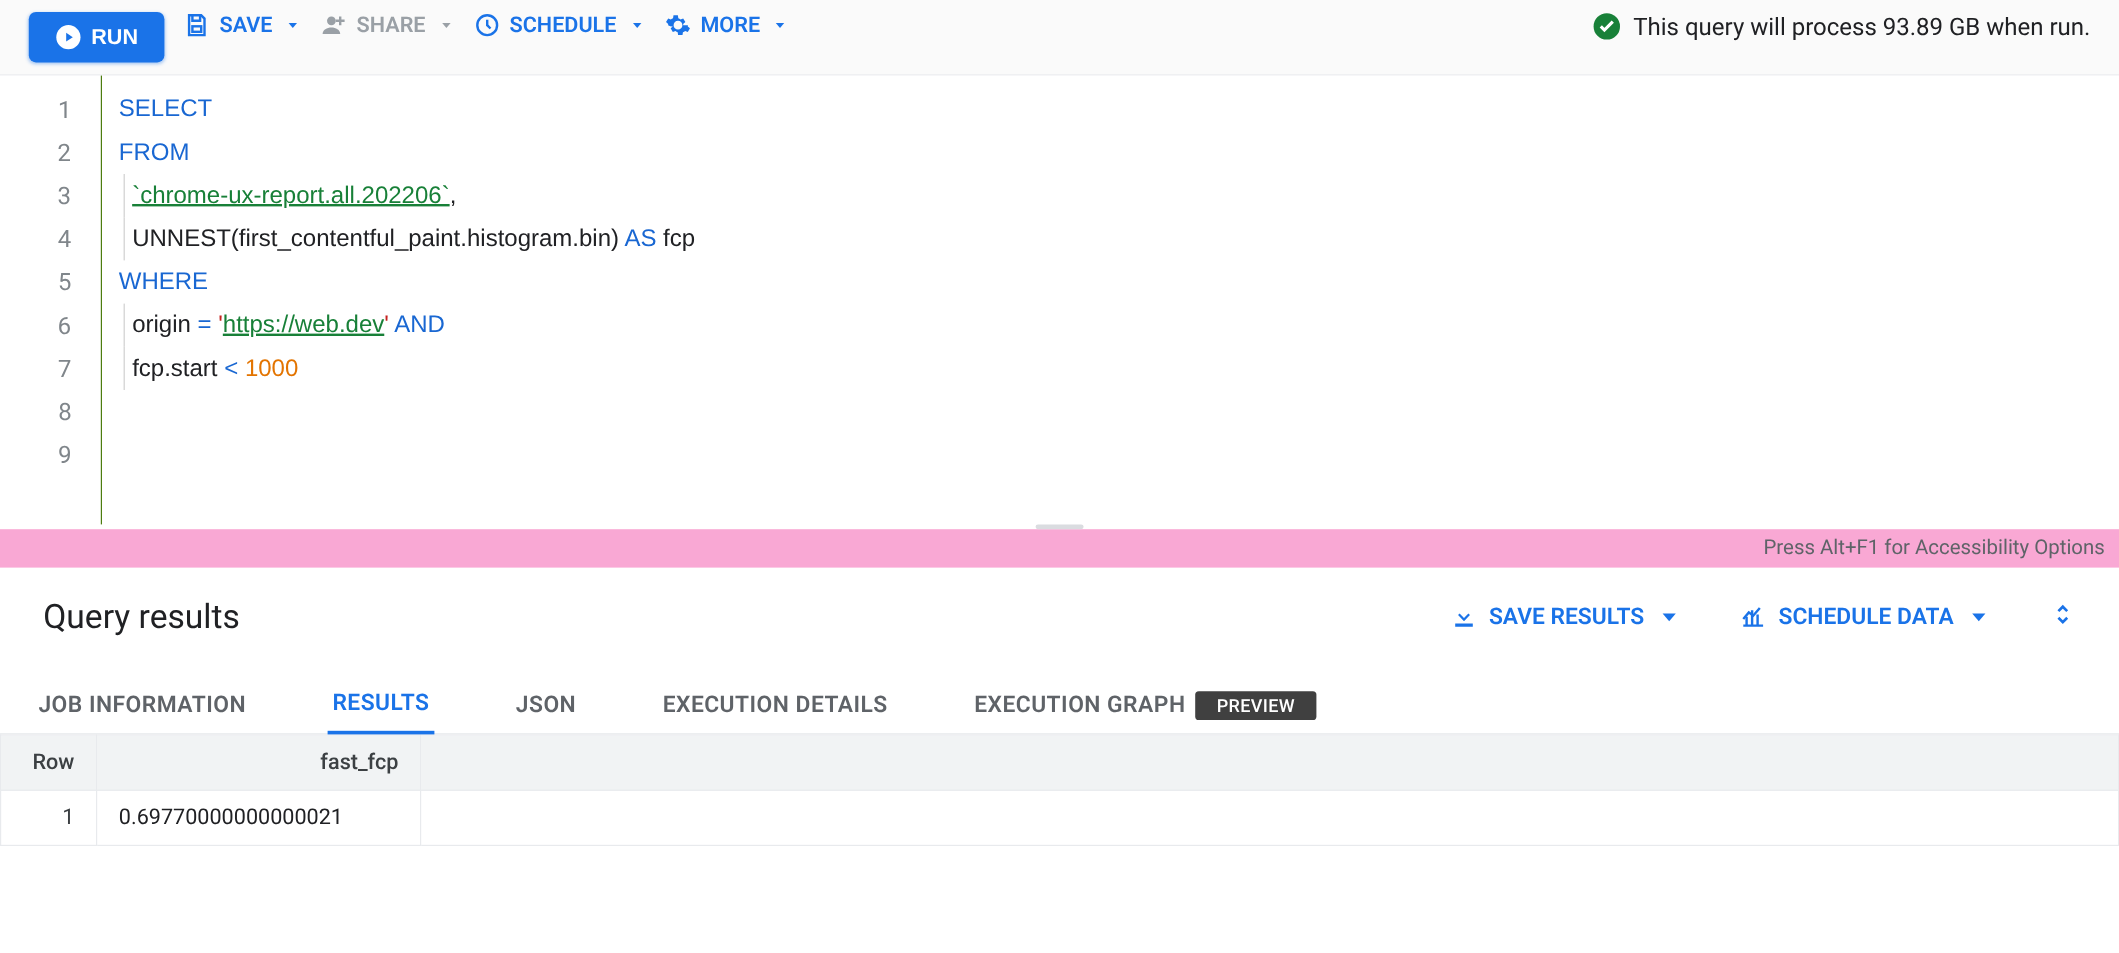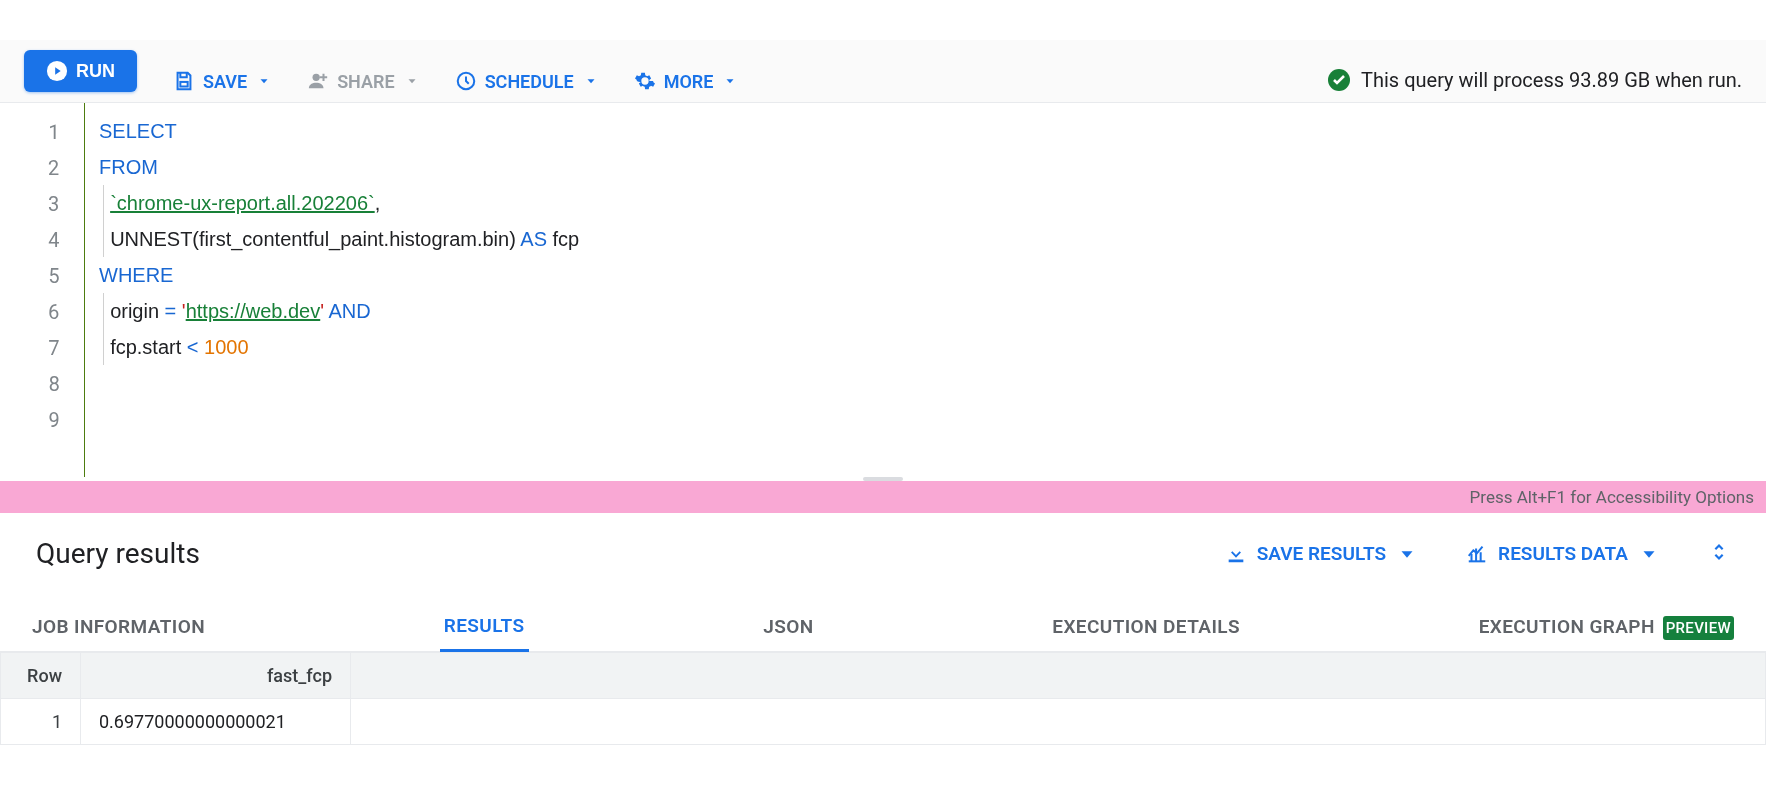--- a/index.html
+++ b/index.html
@@ -5,26 +5,25 @@
 * { box-sizing: border-box; margin: 0; padding: 0; }
 body {
   font-family: 'Google Sans', Roboto, Arial, sans-serif;
   font-size: 14px;
   color: #202124;
   background: #fff;
   width: 1766px;
 }
 .toolbar {
   display: flex;
-  align-items: flex-end;
+  align-items: flex-start;
   padding: 10px 24px;
-  gap: 36px;
+  gap: 16px;
   border-bottom: 1px solid #e8eaed;
   background: #fafafa;
-  margin-top: 40px;
 }
 .btn-run {
   background: #1a73e8;
   color: #fff;
   border: none;
   border-radius: 6px;
   padding: 10px 22px;
   font-size: 18px;
   font-weight: 600;
   display: flex;
@@ -140,40 +139,39 @@
 }
 .result-action svg { width: 22px; height: 22px; }
 .expand-btn { color: #1a73e8; cursor: pointer; }
 .expand-btn svg { width: 22px; height: 22px; }
 .tabs {
   display: flex;
   align-items: center;
   padding: 20px 28px 0;
   gap: 64px;
   border-bottom: 1px solid #e8eaed;
-  justify-content: space-between;
 }
 .tab {
   font-size: 19px;
   font-weight: 600;
   color: #5f6368;
   padding: 12px 4px;
   cursor: pointer;
   letter-spacing: 0.4px;
 }
 .tab.active {
   color: #1a73e8;
   border-bottom: 3px solid #1a73e8;
   margin-bottom: -1px;
 }
 .badge {
-  background: #15803d;
+  background: #404040;
   color: #fff;
   font-size: 15px;
-  padding: 3px 3px;
+  padding: 3px 18px;
   border-radius: 3px;
   margin-left: 8px;
   font-weight: 500;
   letter-spacing: 0.3px;
 }
 .result-table {
   width: 100%;
   border-collapse: collapse;
   font-size: 18px;
 }
@@ -297,21 +295,21 @@
       <svg class="chev" viewBox="0 0 24 24" fill="#1a73e8">
           <polygon points="6,9 18,9 12,16"></polygon>
         </svg>
     </div>
     <div class="result-action">
       <svg viewBox="0 0 24 24" fill="none" stroke="#1a73e8" stroke-width="2.2">
           <path d="M3 20h18"></path>
           <path d="M6 20V12M11 20V6M16 20V10"></path>
           <path d="M3 14l5-6 4 3 6-7"></path>
         </svg>
-      <span>RESULTS DATA</span>
+      <span>SCHEDULE DATA</span>
       <svg class="chev" viewBox="0 0 24 24" fill="#1a73e8">
           <polygon points="6,9 18,9 12,16"></polygon>
         </svg>
     </div>
     <div class="expand-btn">
       <svg viewBox="0 0 24 24" fill="none" stroke="#1a73e8" stroke-width="2.4">
           <path d="M8 9l4-4 4 4M8 15l4 4 4-4"></path>
         </svg>
     </div>
   </div>

